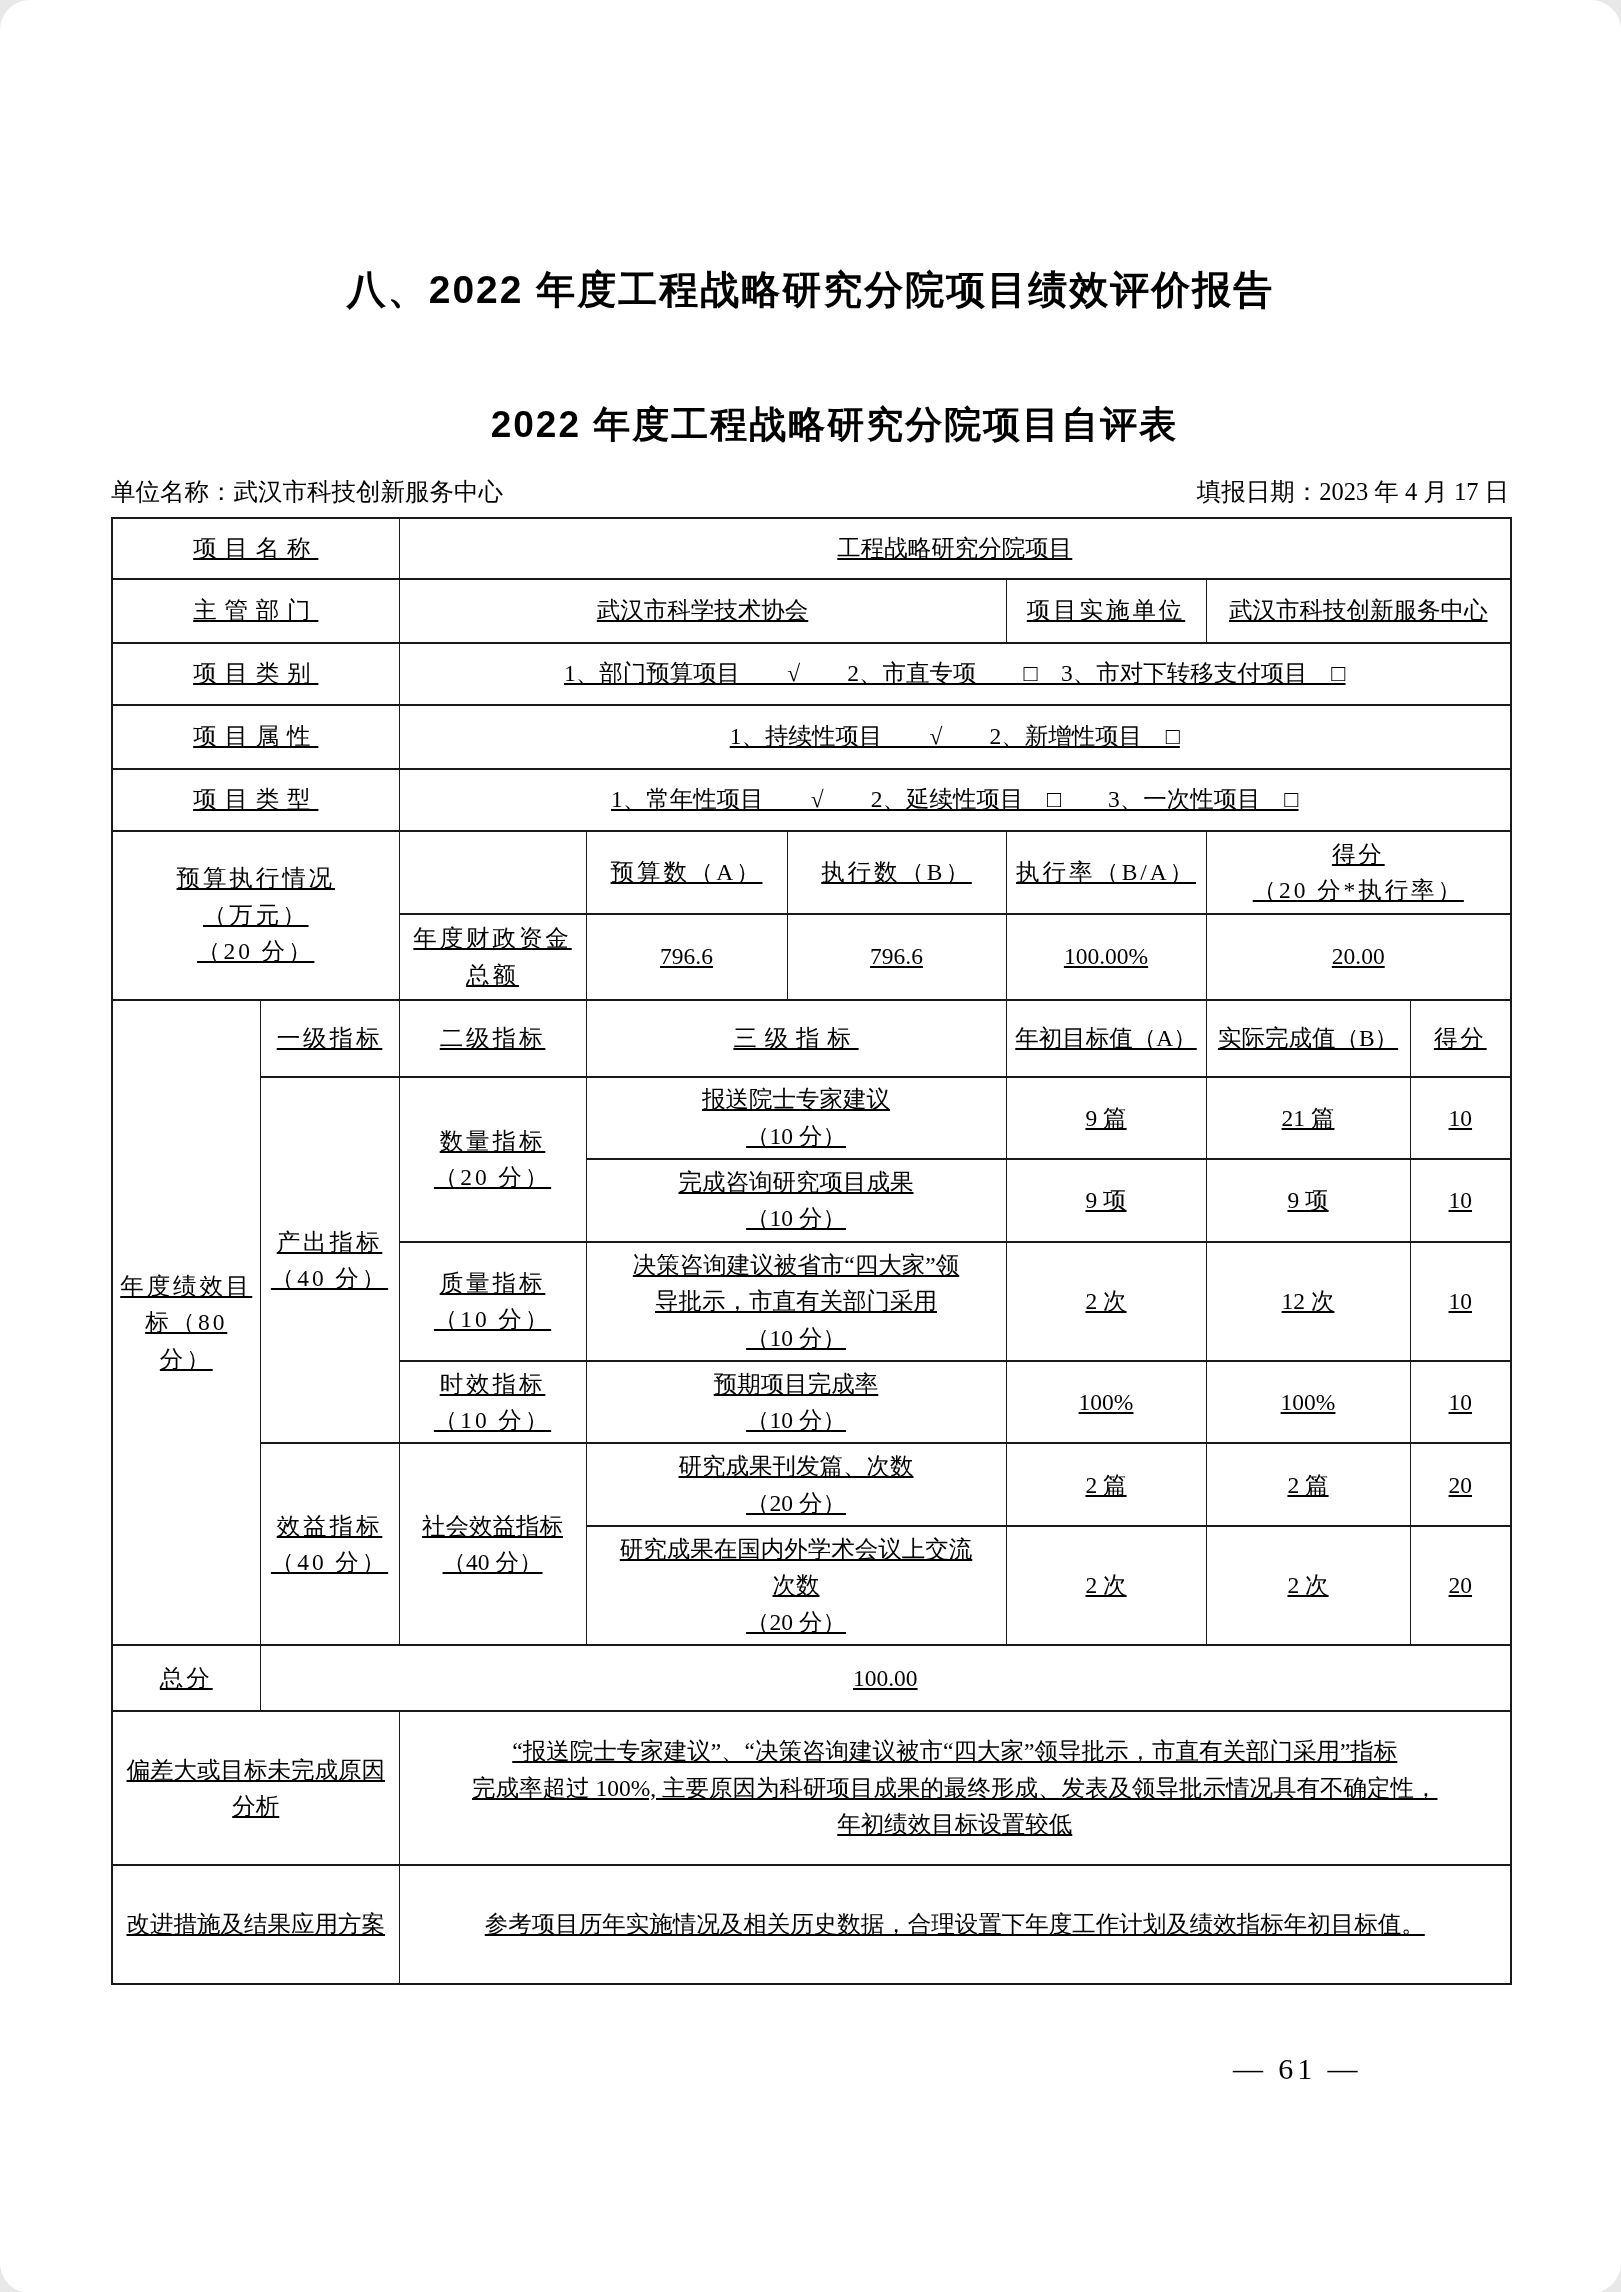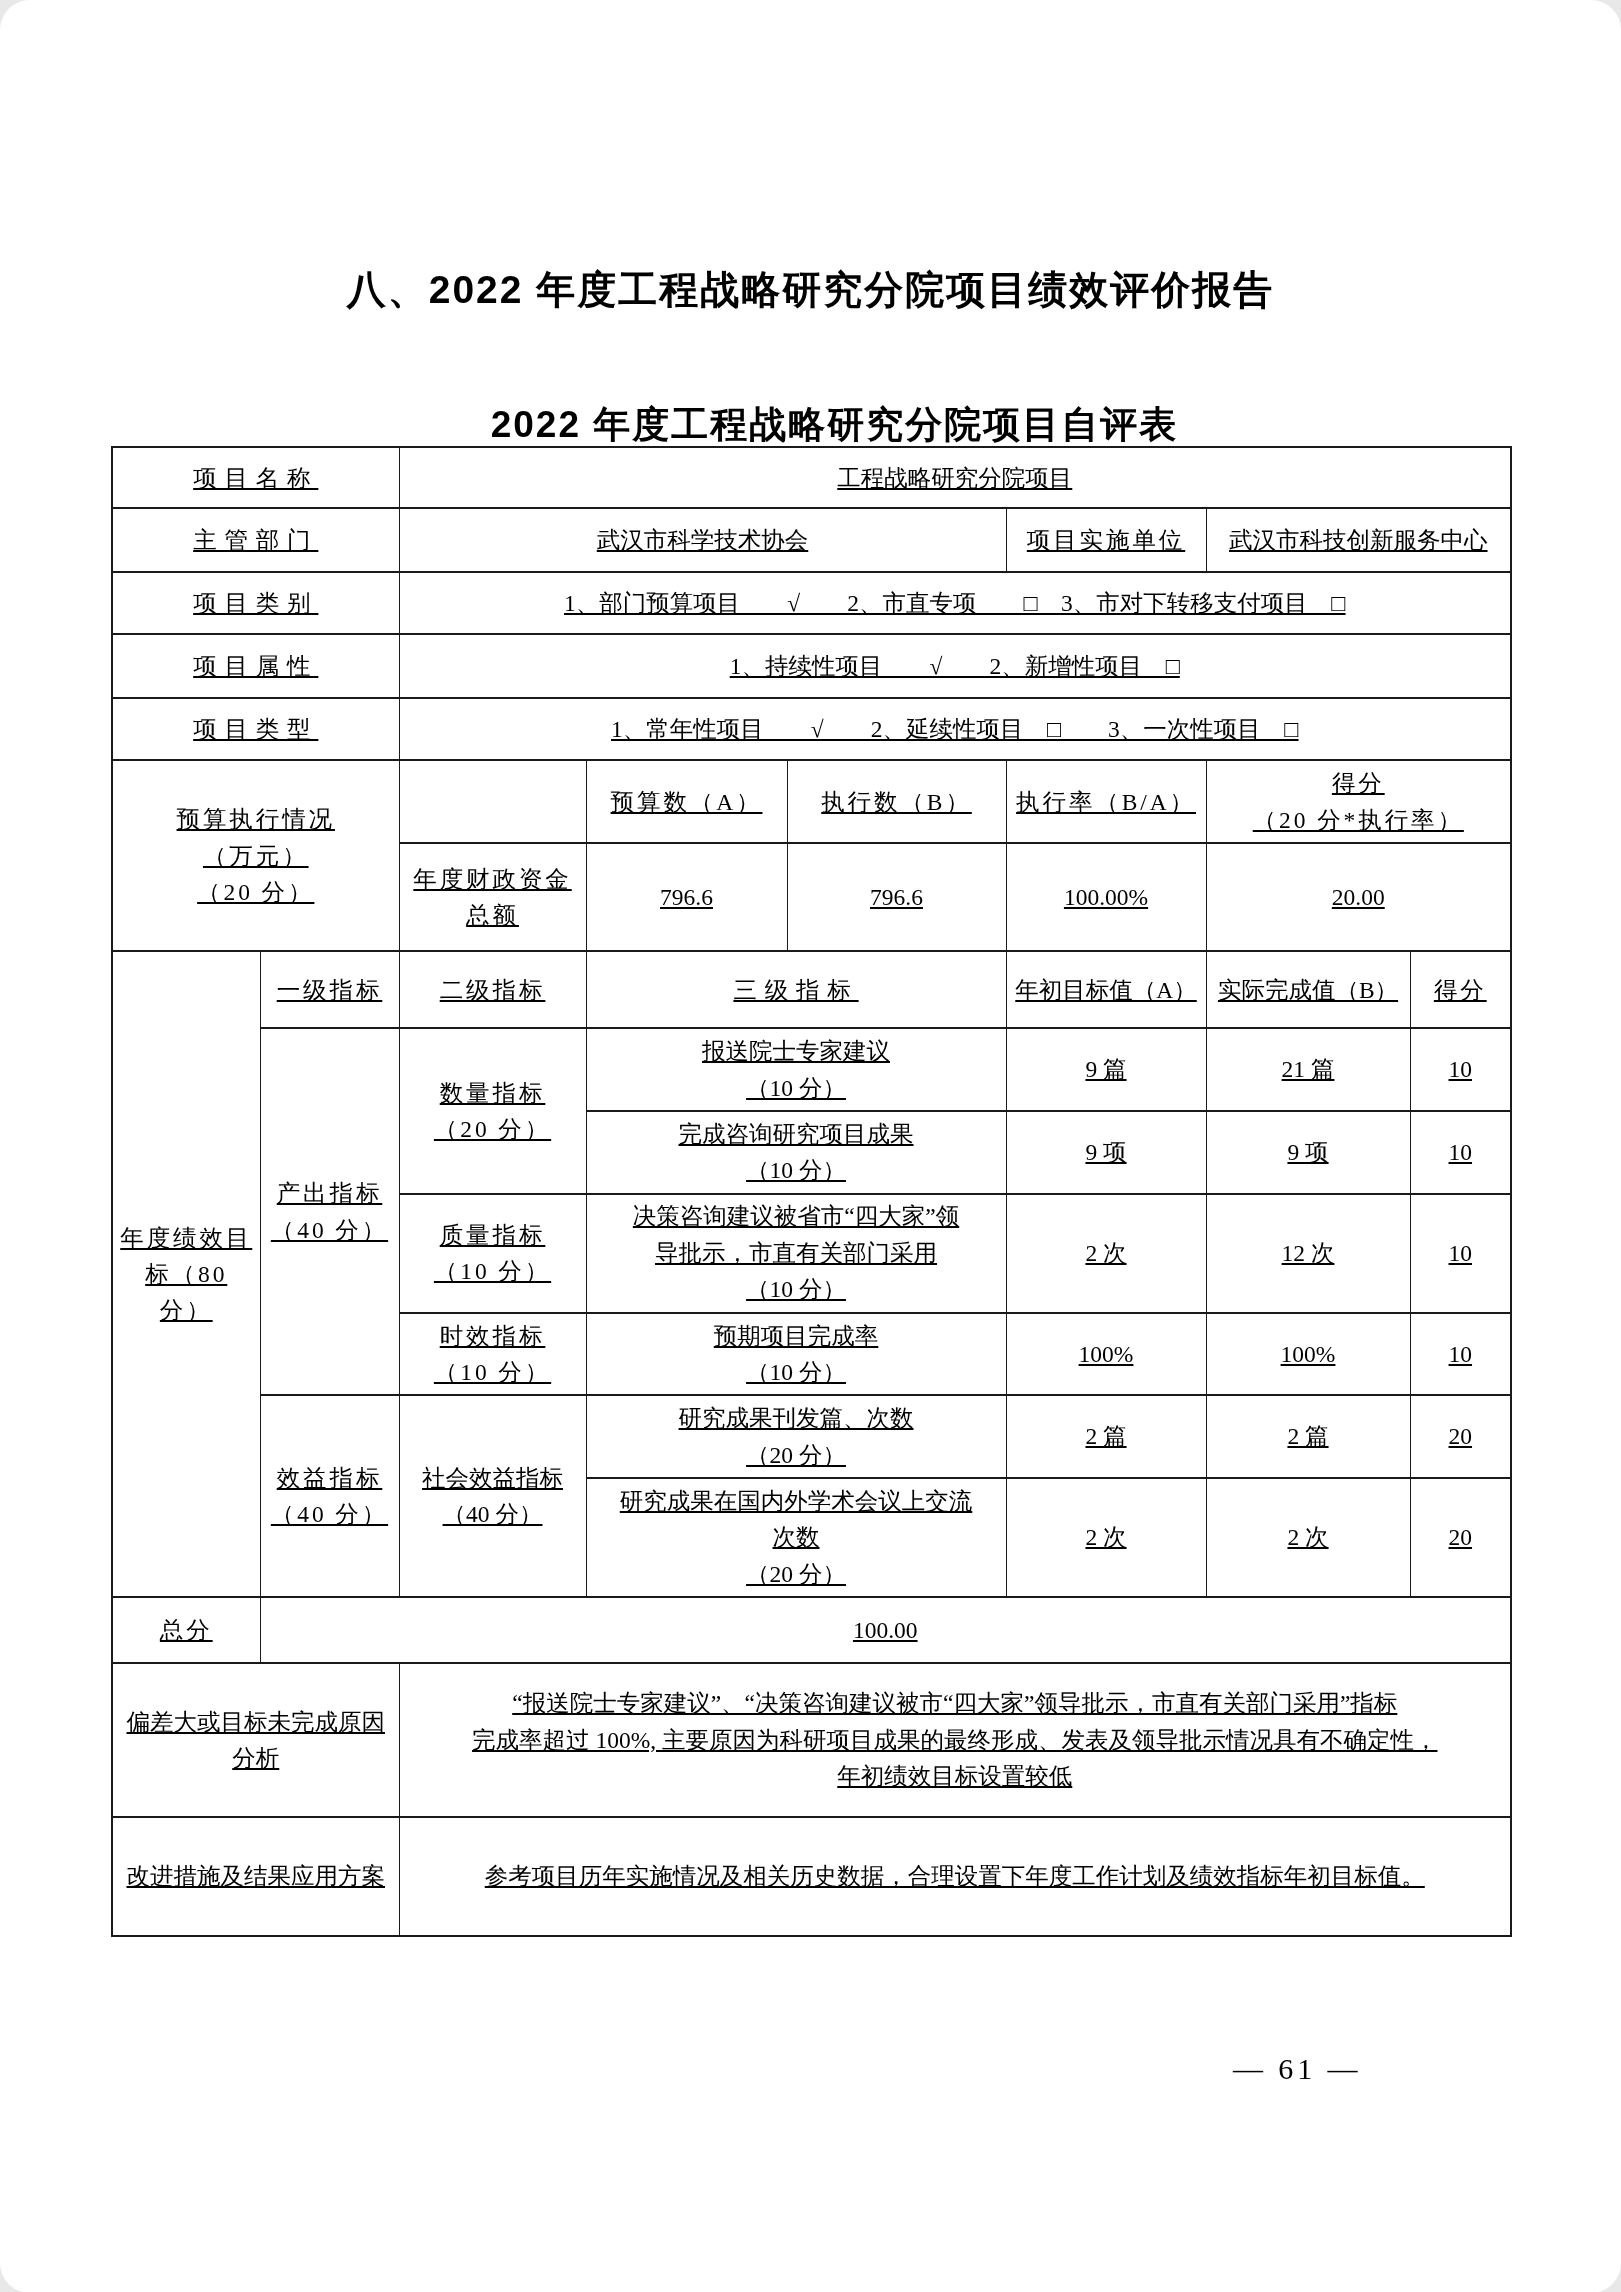--- a/index.html
+++ b/index.html
@@ -64,21 +64,21 @@
   }
   td.sp { letter-spacing: 7.8px; }
   td.sp2 { letter-spacing: 2.9px; }
   td.left { text-align: left; padding-left: 13.7px; padding-right: 13.7px; }
   tr.h-info1 { height: 61px; }
   tr.h-info2 { height: 64px; }
   tr.h-info3 { height: 62px; }
   tr.h-info4 { height: 64px; }
   tr.h-info5 { height: 62px; }
   tr.h-b1 { height: 83px; }
-  tr.h-b2 { height: 108px; }
+  tr.h-b2 { height: 86px; }
   tr.h-ih { height: 77px; }
   tr.h-r1 { height: 76px; }
   tr.h-r2 { height: 74px; }
   tr.h-r3 { height: 109px; }
   tr.h-r4 { height: 75px; }
   tr.h-r5 { height: 74px; }
   tr.h-r6 { height: 109px; }
   tr.h-total { height: 66px; }
   tr.h-analysis { height: 154px; }
   tr.h-improve { height: 119px; }
@@ -91,20 +91,24 @@
   }
 </style>
 </head>
 <body>
 
 <div class="page">
 
   <h1 class="doc-title">八、2022 年度工程战略研究分院项目绩效评价报告</h1>
   <h2 class="table-title">2022 年度工程战略研究分院项目自评表</h2>
 
+  <div class="meta-row">
+    <span>单位名称：武汉市科技创新服务中心</span>
+    <span>填报日期：2023 年 4 月 17 日</span>
+  </div>
 
   <table class="eval">
     <colgroup>
       <col style="width:148px">
         <col style="width:139px">
         <col style="width:187px">
         <col style="width:201px">
       <col style="width:219px">
         <col style="width:200px">
         <col style="width:204px">

